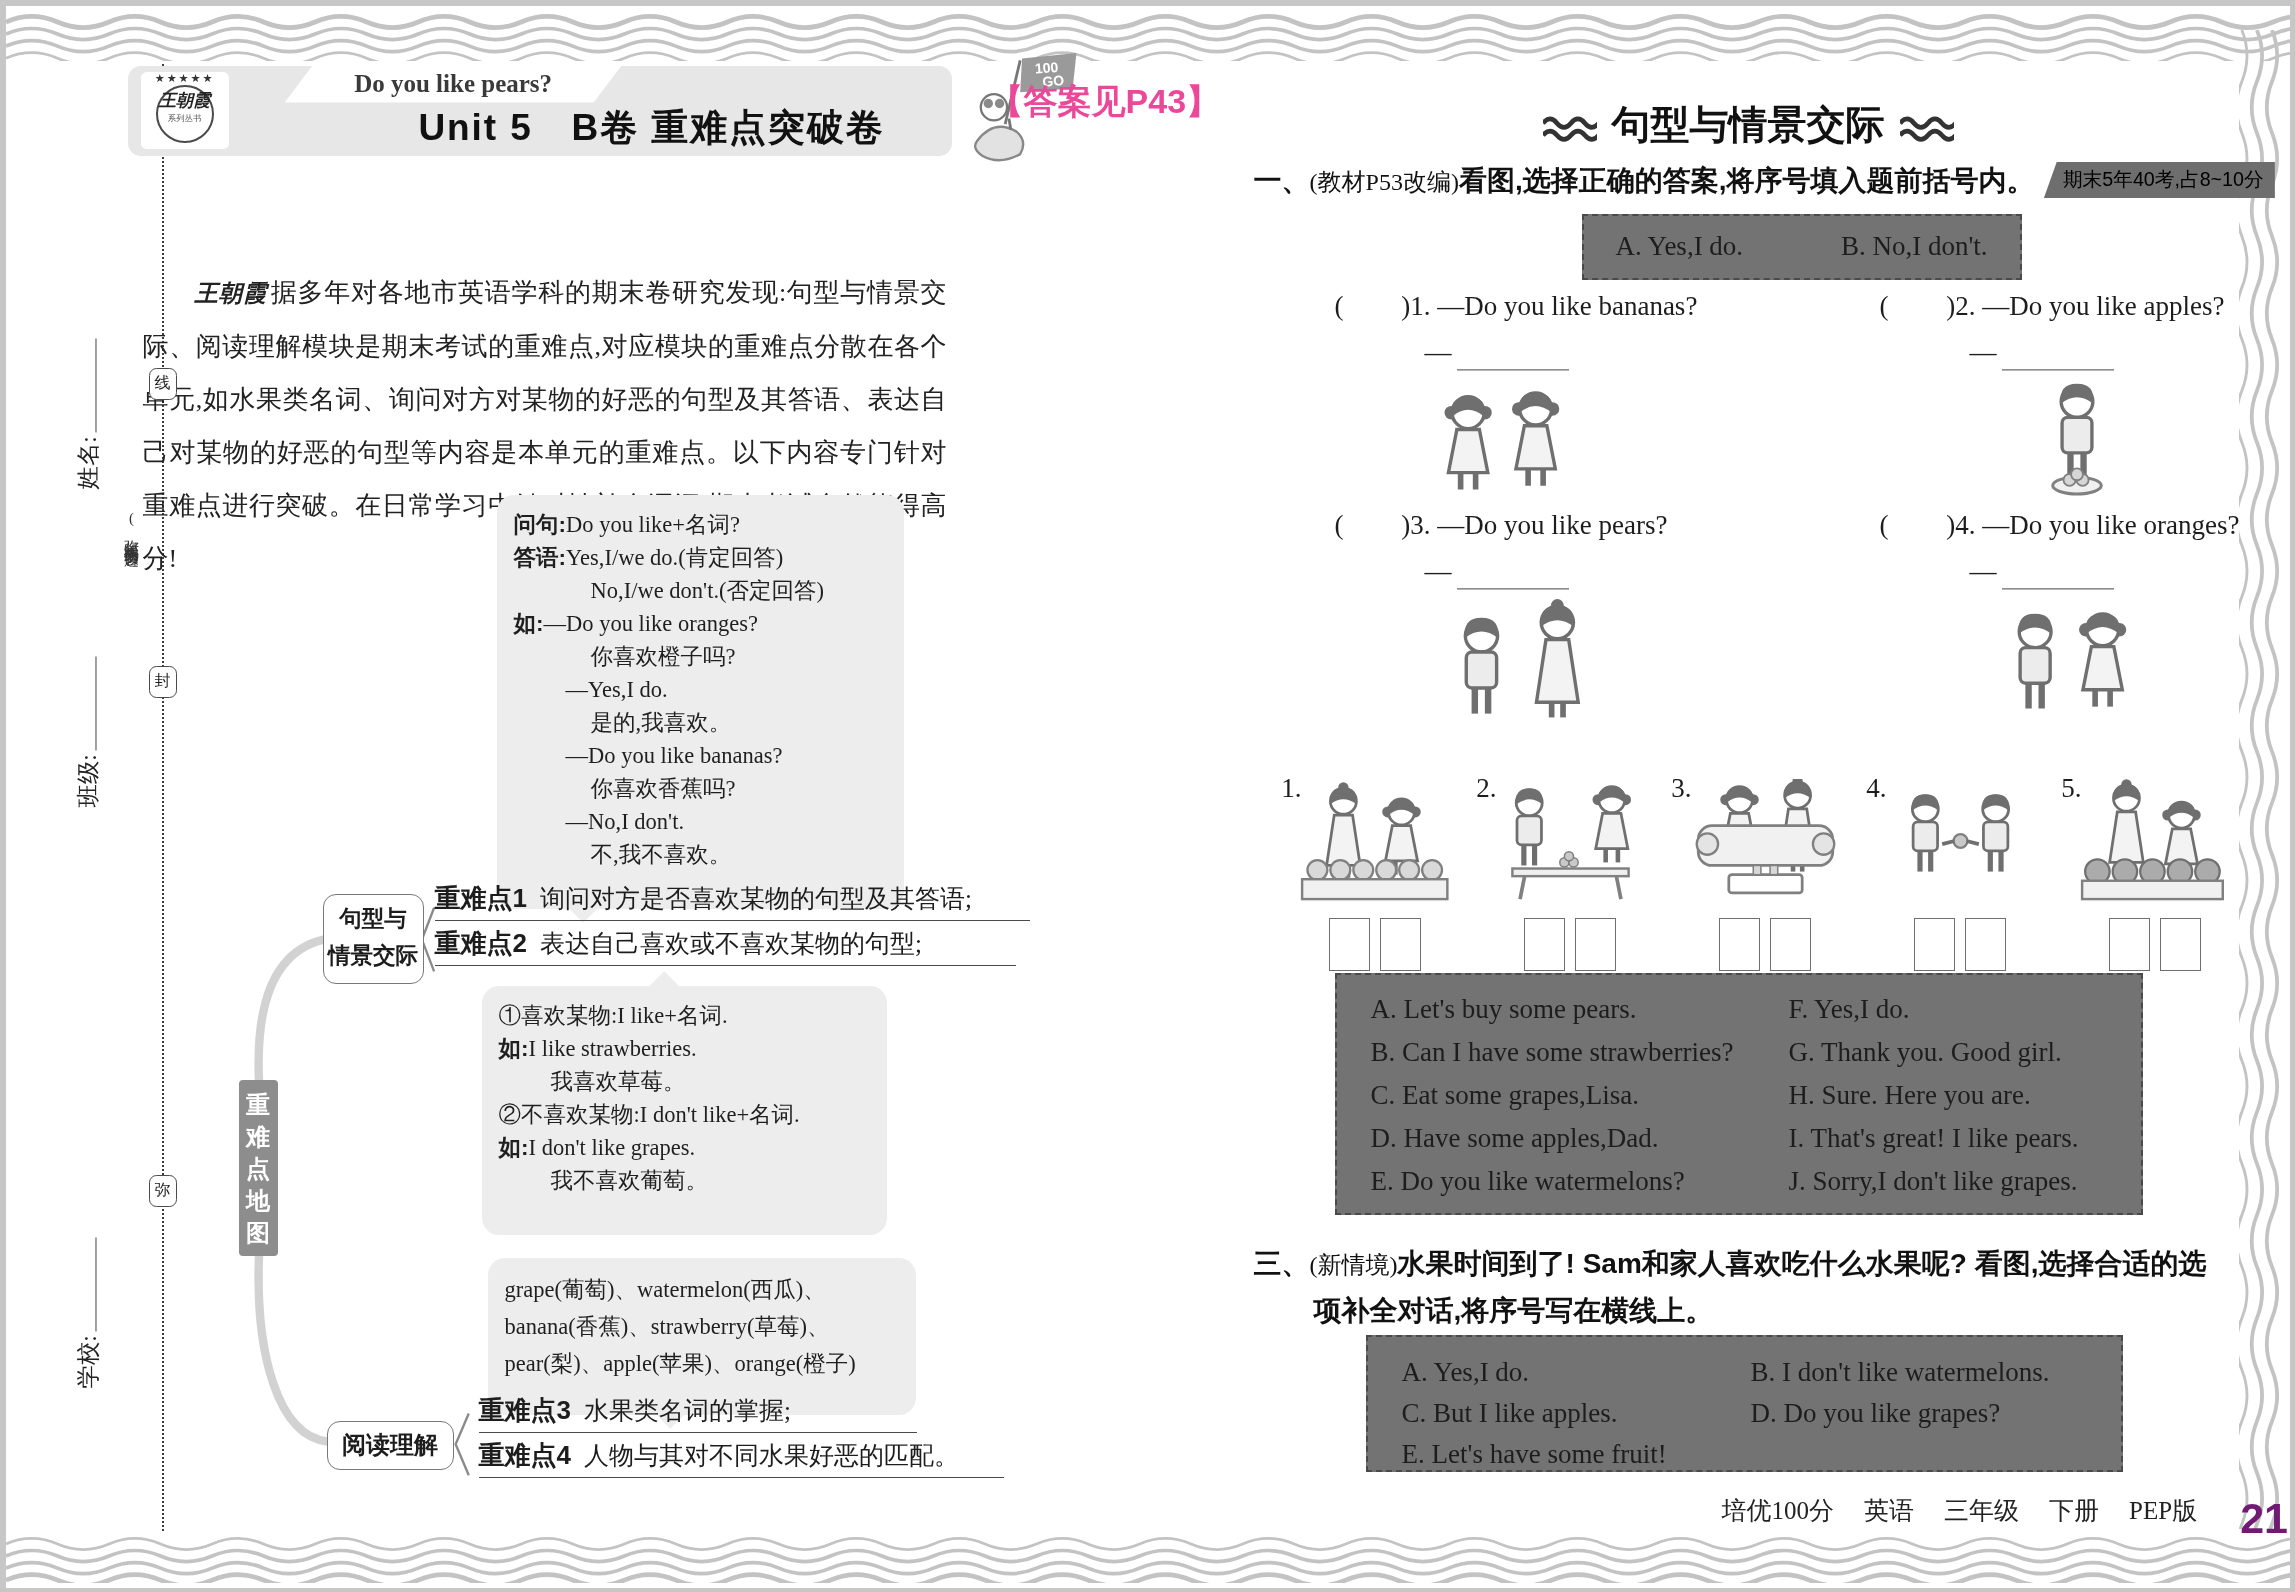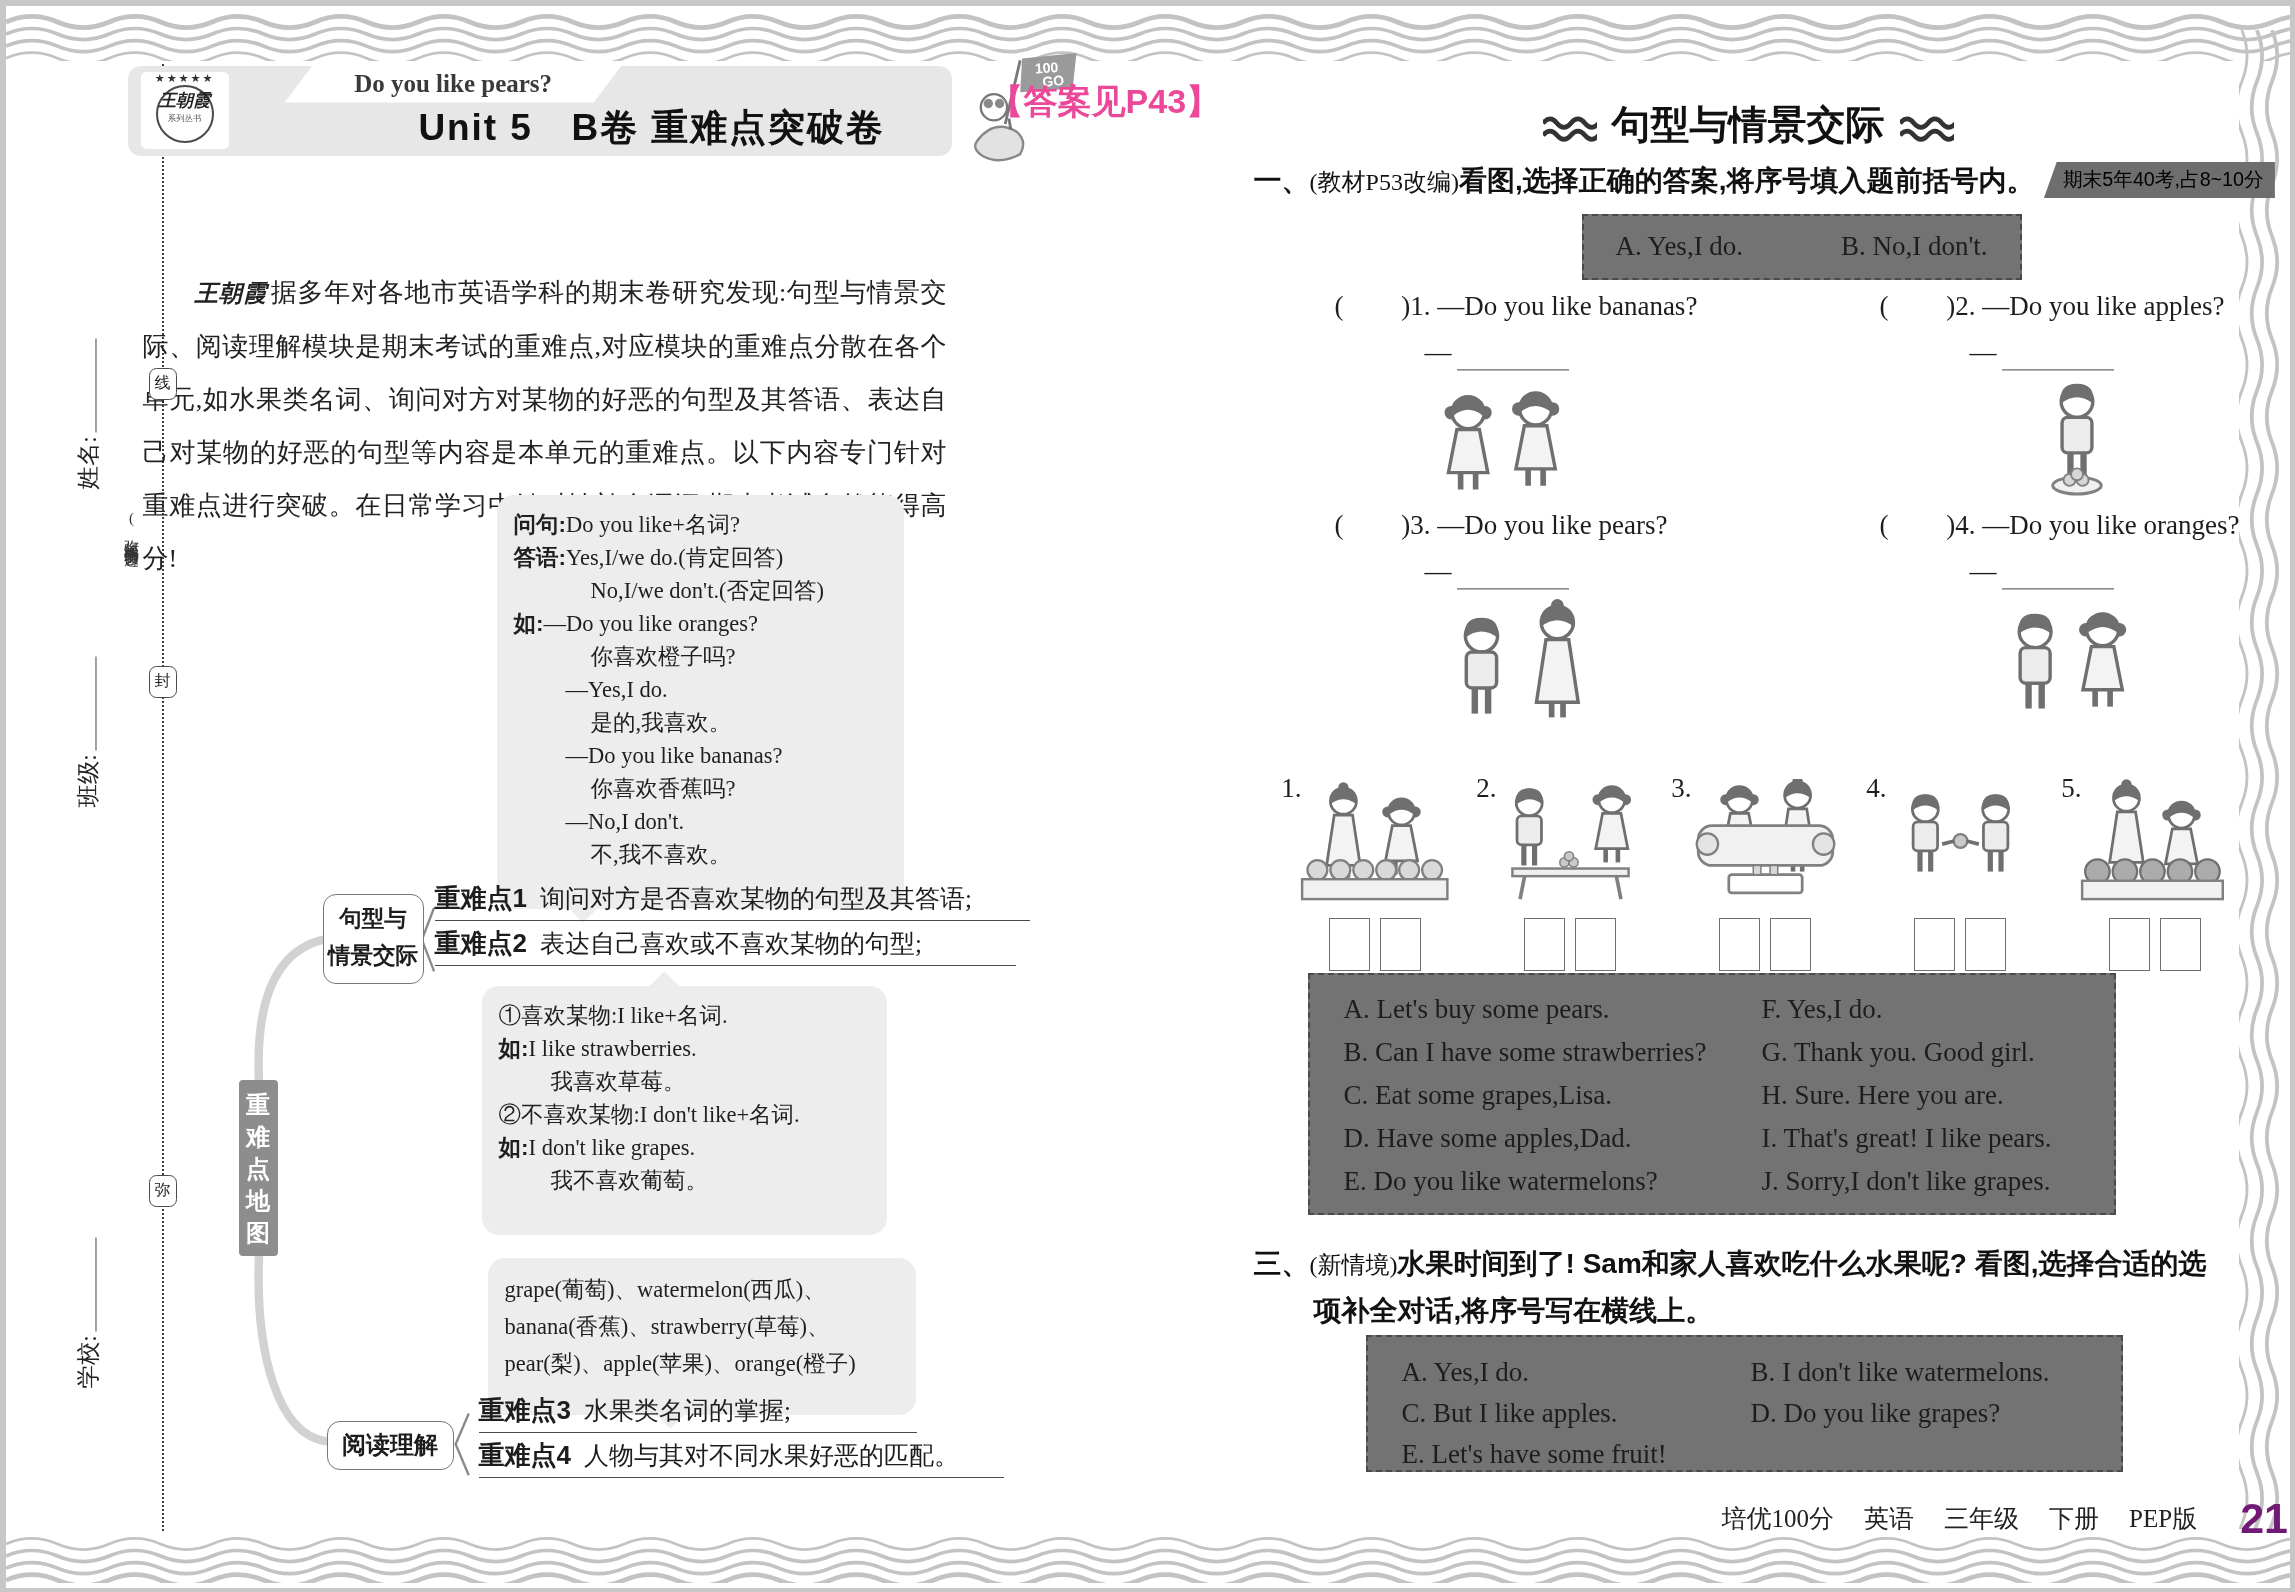--- a/index.html
+++ b/index.html
@@ -77,21 +77,21 @@
   .q2-img{margin:7.5px auto 0 auto}
   .q2-boxes{display:flex;justify-content:center;gap:9.4px;margin-top:15px}
   .abox{width:39px;height:51px;border:1.9px solid #6f6f6f;background:#fff}
   .bank2{display:flex;padding:13px 0 0 34px}
   .bcol{width:418px;line-height:43px}
   .bcol2{width:auto}
   .bank-row{white-space:nowrap}
   .bank3{display:grid;grid-template-columns:349px auto;padding:15px 0 0 34px;line-height:41px}
   .q3-line2{margin-left:60px;margin-top:9.4px}
 
-  .footer{position:absolute;left:1716px;top:1488px;display:flex;gap:30px;align-items:center;font-size:25px;color:#222}
+  .footer{position:absolute;left:1716px;top:1488px;display:flex;gap:30px;align-items:flex-start;font-size:25px;color:#222}
   .page-no{font-family:"Liberation Sans",sans-serif;font-weight:bold;font-size:43px;color:#701a75;margin-left:13px}
 </style>
 </head>
 <body>
 
 <svg width="0" height="0" style="position:absolute" aria-hidden="true">
   <defs>
     <g id="d-girl">
       <circle cx="8" cy="13" r="3.6" fill="#6f6f6f"></circle>
         <circle cx="26" cy="13" r="3.6" fill="#6f6f6f"></circle>
@@ -433,21 +433,21 @@
         <circle cx="86" cy="60" r="8" fill="#ababab" stroke="#707070" stroke-width="1.5"></circle>
         <rect x="4" y="66" width="92" height="12" fill="#f1f1f1" stroke="#808080" stroke-width="1.6"></rect>
       </svg>
       <div class="q2-boxes">
           <div class="abox"></div>
           <div class="abox"></div>
         </div>
     </div>
   </div>
 
-  <div class="bank bank2" style="left:1302px;top:967px;width:808px;height:242px">
+  <div class="bank bank2" style="left:1329px;top:967px;width:808px;height:242px">
     <div class="bcol">
         <div class="bank-row">A. Let's buy some pears.</div>
         <div class="bank-row">B. Can I have some strawberries?</div>
         <div class="bank-row">C. Eat some grapes,Lisa.</div>
         <div class="bank-row">D. Have some apples,Dad.</div>
         <div class="bank-row">E. Do you like watermelons?</div>
       </div>
     <div class="bcol bcol2">
         <div class="bank-row">F. Yes,I do.</div>
         <div class="bank-row">G. Thank you. Good girl.</div>

